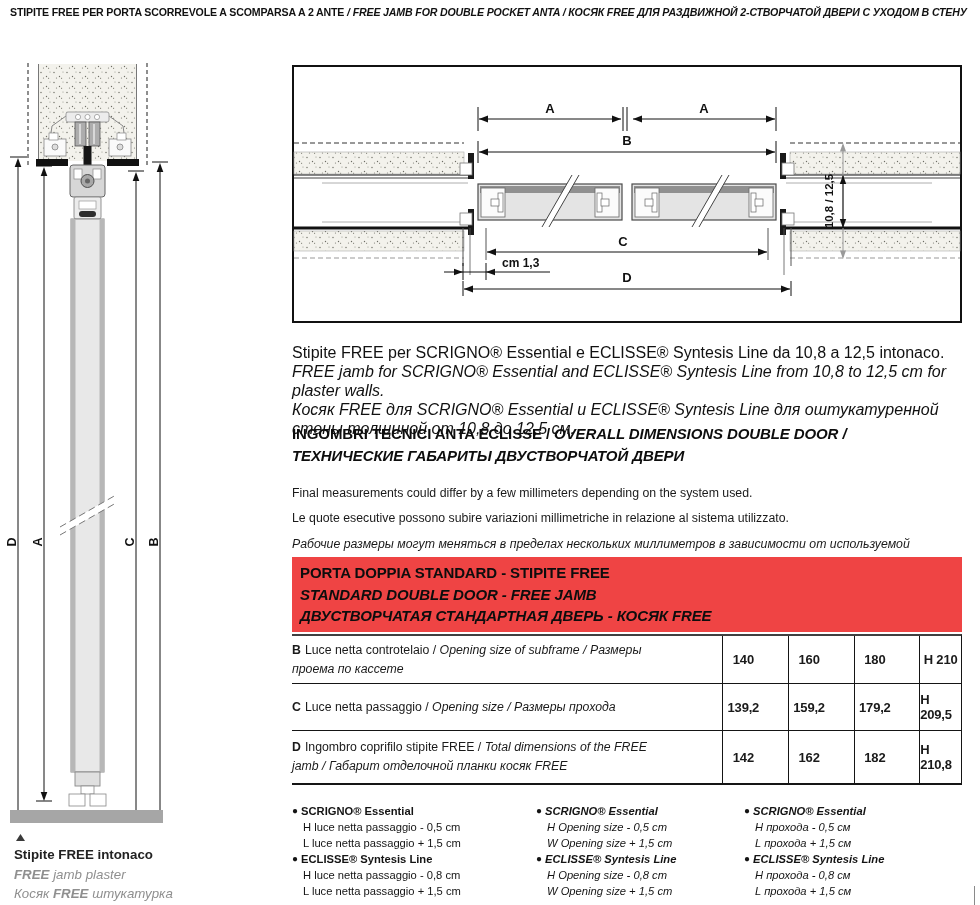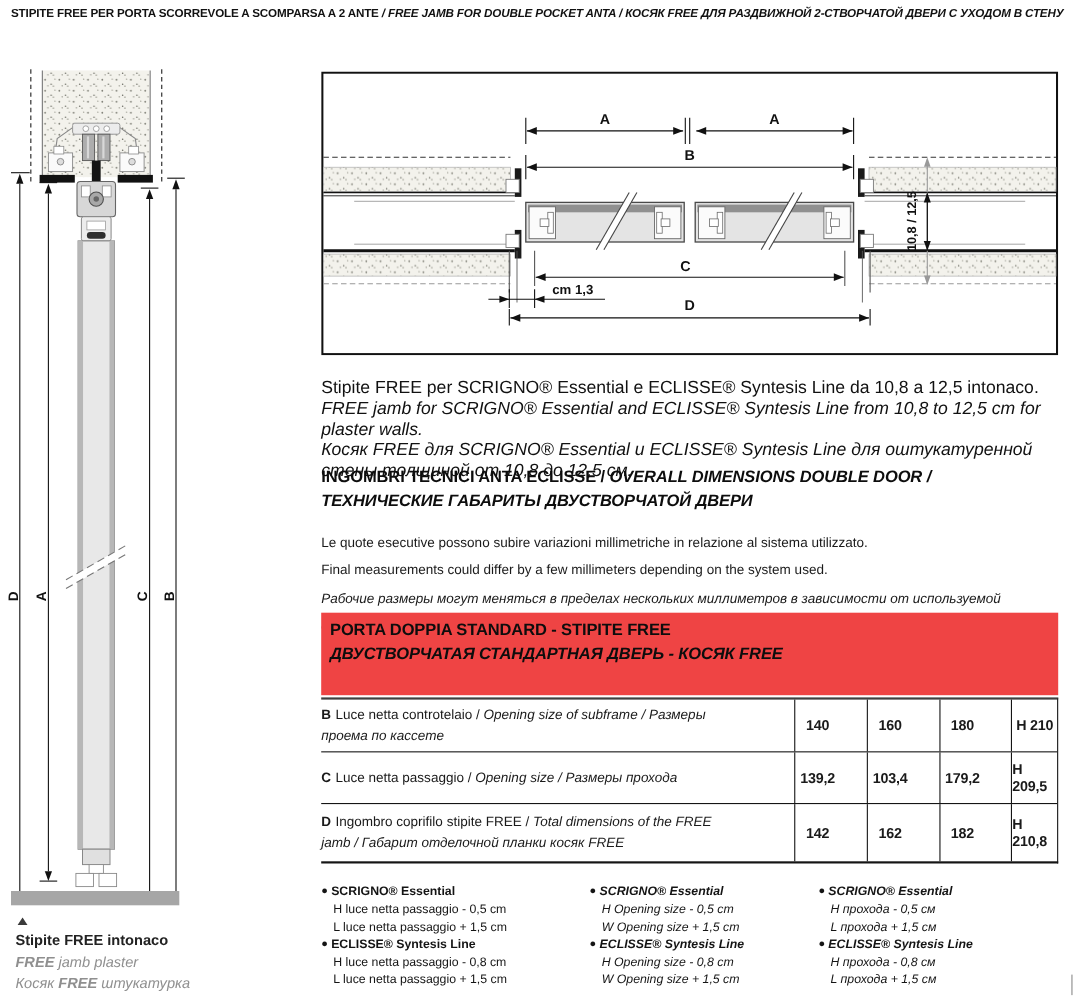--- a/index.html
+++ b/index.html
@@ -270,27 +270,28 @@
     <div class="em">FREE jamb for SCRIGNO® Essential and ECLISSE® Syntesis Line from 10,8 to 12,5 cm for plaster walls.</div>
     <div class="em">Косяк FREE для SCRIGNO® Essential и ECLISSE® Syntesis Line для оштукатуренной стены толщиной от 10,8 до 12,5 см.</div>
   </div>
 
   <div class="sechead">
     <div><span>INGOMBRI TECNICI ANTA ECLISSE</span><span> / </span><span class="em">OVERALL DIMENSIONS DOUBLE DOOR /</span></div>
     <div class="em">ТЕХНИЧЕСКИЕ ГАБАРИТЫ ДВУСТВОРЧАТОЙ ДВЕРИ</div>
   </div>
 
   <div class="note">
+    <div>Final measurements could differ by a few millimeters depending on the system used.</div>
     <div>Le quote esecutive possono subire variazioni millimetriche in relazione al sistema utilizzato.</div>
-    <div>Final measurements could differ by a few millimeters depending on the system used.</div>
     <div class="em">Рабочие размеры могут меняться в пределах нескольких миллиметров в зависимости от используемой системы.</div>
   </div>
 
   <div class="band">
     <div>PORTA DOPPIA STANDARD - STIPITE FREE</div>
+    <div class="em">STANDARD DOUBLE DOOR - FREE JAMB</div>
     <div class="em">ДВУСТВОРЧАТАЯ СТАНДАРТНАЯ ДВЕРЬ - КОСЯК FREE</div>
   </div>
 
   <div class="tbl">
     <div class="trow r0">
       <div class="tdesc">
         <span class="in"><span class="rk">B</span><span>Luce netta controtelaio / </span><span class="em">Opening size of subframe / Размеры проема по кассете</span></span>
       </div>
       <div class="tvals">
         <div class="tcell">140</div>
@@ -298,21 +299,21 @@
         <div class="tcell">180</div>
         <div class="tcell">H 210</div>
       </div>
     </div>
     <div class="trow r1">
       <div class="tdesc">
         <span class="in"><span class="rk">C</span><span>Luce netta passaggio / </span><span class="em">Opening size / Размеры прохода</span></span>
       </div>
       <div class="tvals">
         <div class="tcell">139,2</div>
-        <div class="tcell">103,4</div>
+        <div class="tcell">159,2</div>
         <div class="tcell">179,2</div>
         <div class="tcell">H 209,5</div>
       </div>
     </div>
     <div class="trow r2">
       <div class="tdesc">
         <span class="in"><span class="rk">D</span><span>Ingombro coprifilo stipite FREE / </span><span class="em">Total dimensions of the FREE jamb / Габарит отделочной планки косяк FREE</span></span>
       </div>
       <div class="tvals">
         <div class="tcell">142</div>

